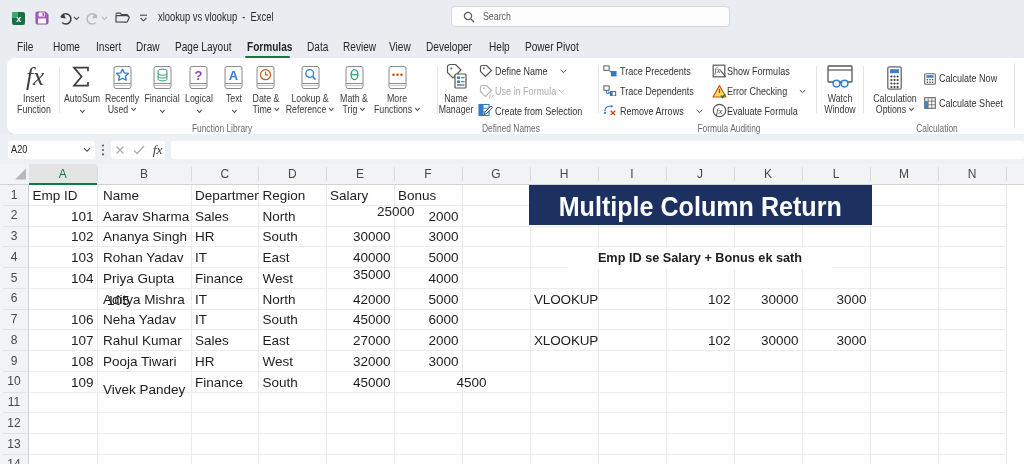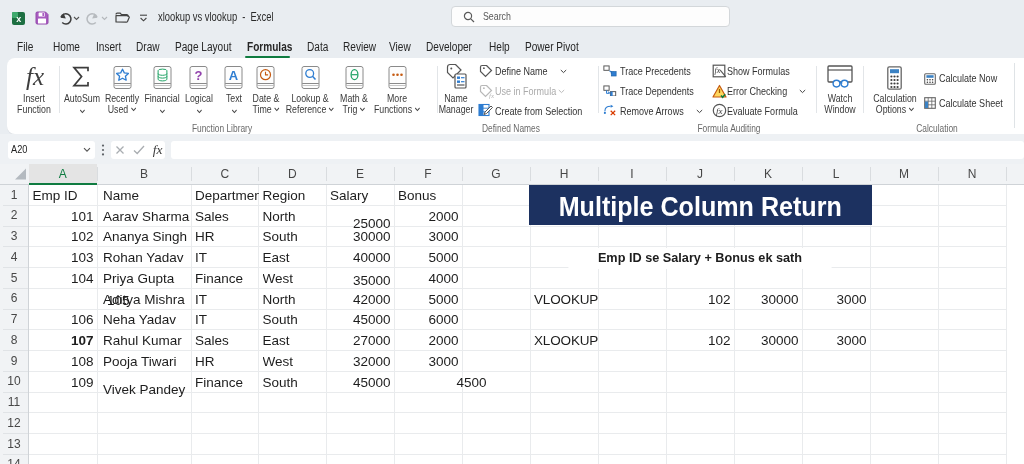--- a/index.html
+++ b/index.html
@@ -442,53 +442,53 @@
 <div class="cell" style="left:32.5px;top:185.8px;width:64.5px;line-height:20.75px;">Emp ID</div>
 <div class="cell" style="left:103px;top:185.8px;width:88px;line-height:20.75px;">Name</div>
 <div class="cell" style="left:195px;top:185.8px;width:63.5px;line-height:20.75px;">Department</div>
 <div class="cell" style="left:262.5px;top:185.8px;width:63.5px;line-height:20.75px;">Region</div>
 <div class="cell" style="left:330px;top:185.8px;width:64px;line-height:20.75px;">Salary</div>
 <div class="cell" style="left:398px;top:185.8px;width:64px;line-height:20.75px;">Bonus</div>
 <div class="cell num" style="left:28.5px;top:206.55px;width:65.0px;line-height:20.75px;">101</div>
 <div class="cell" style="left:103px;top:206.55px;width:88px;line-height:20.75px;">Aarav Sharma</div>
 <div class="cell" style="left:195px;top:206.55px;width:63.5px;line-height:20.75px;">Sales</div>
 <div class="cell" style="left:262.5px;top:206.55px;width:63.5px;line-height:20.75px;">North</div>
-<div class="cell num" style="left:326px;top:214px;width:64.5px;line-height:20.75px;">25000</div>
+<div class="cell num" style="left:326px;top:202px;width:64.5px;line-height:20.75px;padding-left:24px;">25000</div>
 <div class="cell num" style="left:394px;top:206.55px;width:64.5px;line-height:20.75px;">2000</div>
 <div class="cell num" style="left:28.5px;top:227.3px;width:65.0px;line-height:20.75px;">102</div>
 <div class="cell" style="left:103px;top:227.3px;width:88px;line-height:20.75px;">Ananya Singh</div>
 <div class="cell" style="left:195px;top:227.3px;width:63.5px;line-height:20.75px;">HR</div>
 <div class="cell" style="left:262.5px;top:227.3px;width:63.5px;line-height:20.75px;">South</div>
 <div class="cell num" style="left:326px;top:227.3px;width:64.5px;line-height:20.75px;">30000</div>
 <div class="cell num" style="left:394px;top:227.3px;width:64.5px;line-height:20.75px;">3000</div>
 <div class="cell num" style="left:28.5px;top:248.05px;width:65.0px;line-height:20.75px;">103</div>
 <div class="cell" style="left:103px;top:248.05px;width:88px;line-height:20.75px;">Rohan Yadav</div>
 <div class="cell" style="left:195px;top:248.05px;width:63.5px;line-height:20.75px;">IT</div>
 <div class="cell" style="left:262.5px;top:248.05px;width:63.5px;line-height:20.75px;">East</div>
 <div class="cell num" style="left:326px;top:248.05px;width:64.5px;line-height:20.75px;">40000</div>
 <div class="cell num" style="left:394px;top:248.05px;width:64.5px;line-height:20.75px;">5000</div>
 <div class="cell num" style="left:28.5px;top:268.8px;width:65.0px;line-height:20.75px;">104</div>
 <div class="cell" style="left:103px;top:268.8px;width:88px;line-height:20.75px;">Priya Gupta</div>
 <div class="cell" style="left:195px;top:268.8px;width:63.5px;line-height:20.75px;">Finance</div>
 <div class="cell" style="left:262.5px;top:268.8px;width:63.5px;line-height:20.75px;">West</div>
-<div class="cell num" style="left:326px;top:271px;width:64.5px;line-height:20.75px;">35000</div>
+<div class="cell num" style="left:326px;top:265px;width:64.5px;line-height:20.75px;">35000</div>
 <div class="cell num" style="left:394px;top:268.8px;width:64.5px;line-height:20.75px;">4000</div>
 <div class="cell num" style="left:28.5px;top:291px;width:65.0px;line-height:20.75px;padding-left:36px;">105</div>
 <div class="cell" style="left:103px;top:289.55px;width:88px;line-height:20.75px;">Aditya Mishra</div>
 <div class="cell" style="left:195px;top:289.55px;width:63.5px;line-height:20.75px;">IT</div>
 <div class="cell" style="left:262.5px;top:289.55px;width:63.5px;line-height:20.75px;">North</div>
 <div class="cell num" style="left:326px;top:289.55px;width:64.5px;line-height:20.75px;">42000</div>
 <div class="cell num" style="left:394px;top:289.55px;width:64.5px;line-height:20.75px;">5000</div>
 <div class="cell num" style="left:28.5px;top:310.3px;width:65.0px;line-height:20.75px;">106</div>
 <div class="cell" style="left:103px;top:310.3px;width:88px;line-height:20.75px;">Neha Yadav</div>
 <div class="cell" style="left:195px;top:310.3px;width:63.5px;line-height:20.75px;">IT</div>
 <div class="cell" style="left:262.5px;top:310.3px;width:63.5px;line-height:20.75px;">South</div>
 <div class="cell num" style="left:326px;top:310.3px;width:64.5px;line-height:20.75px;">45000</div>
 <div class="cell num" style="left:394px;top:310.3px;width:64.5px;line-height:20.75px;">6000</div>
-<div class="cell num" style="left:28.5px;top:331.05px;width:65.0px;line-height:20.75px;font-weight:bold;">107</div>
+<div class="cell num" style="left:28.5px;top:331.05px;width:65.0px;line-height:20.75px;">107</div>
 <div class="cell" style="left:103px;top:331.05px;width:88px;line-height:20.75px;">Rahul Kumar</div>
 <div class="cell" style="left:195px;top:331.05px;width:63.5px;line-height:20.75px;">Sales</div>
 <div class="cell" style="left:262.5px;top:331.05px;width:63.5px;line-height:20.75px;">East</div>
 <div class="cell num" style="left:326px;top:331.05px;width:64.5px;line-height:20.75px;">27000</div>
 <div class="cell num" style="left:394px;top:331.05px;width:64.5px;line-height:20.75px;">2000</div>
 <div class="cell num" style="left:28.5px;top:351.8px;width:65.0px;line-height:20.75px;">108</div>
 <div class="cell" style="left:103px;top:351.8px;width:88px;line-height:20.75px;">Pooja Tiwari</div>
 <div class="cell" style="left:195px;top:351.8px;width:63.5px;line-height:20.75px;">HR</div>
 <div class="cell" style="left:262.5px;top:351.8px;width:63.5px;line-height:20.75px;">West</div>
 <div class="cell num" style="left:326px;top:351.8px;width:64.5px;line-height:20.75px;">32000</div>

